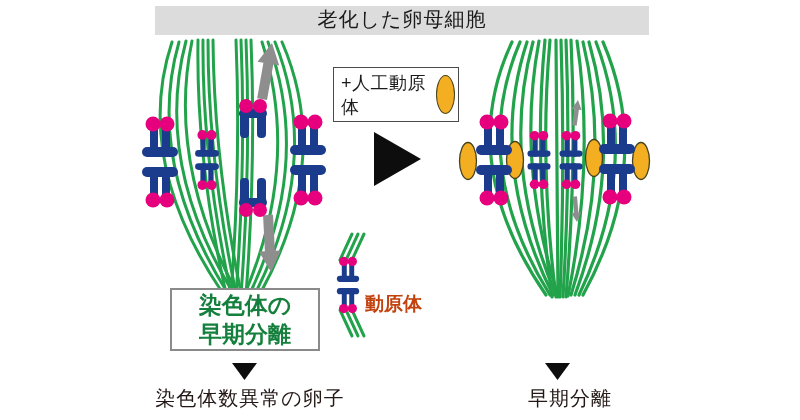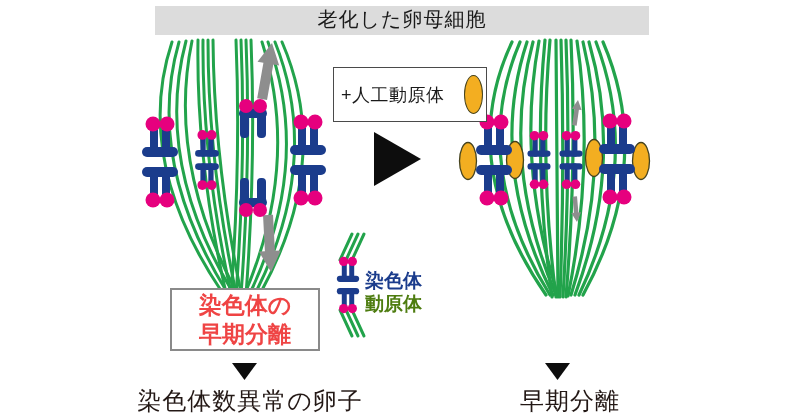--- a/index.html
+++ b/index.html
@@ -9,44 +9,44 @@
   }
   .abs{position:absolute;}
   
   .banner{
     left:155px;top:6px;width:494px;height:29px;background:#dcdcdc;
     display:flex;align-items:flex-start;justify-content:center;
     font-size:20px;font-weight:500;letter-spacing:1px;
   }
   
   .treatbox{
-    left:333px;top:67px;width:154px;height:55px;background:#fff;
+    left:333px;top:67px;width:126px;height:55px;background:#fff;
     border:1.6px solid #4a4a4a;box-sizing:border-box;
     display:flex;align-items:center;padding-left:7px;
     font-size:18px;font-weight:500;letter-spacing:0.5px;
   }
   .treat-oval{
     width:17px;height:37px;border-radius:50%;
     background:#f3ae21;border:1.2px solid #45431f;
     margin-left:auto;margin-right:3px;flex:0 0 auto;
   }
   
   .legend-item{left:365px;width:90px;height:22px;font-size:19px;font-weight:600;line-height:22px;}
   .lg-blue{color:#1b3c8c;}
-  .lg-pink{color:#4d7c0f;font-family:Liberation Serif, serif;}
+  .lg-pink{color:#c2410c;font-family:Liberation Serif, serif;}
   .lg-green{color:#22a34b;}
   
   .captionbox{
     left:170px;top:288px;width:150px;height:63px;background:#fff;
     border:2px solid #8a8a8a;box-sizing:border-box;
     display:flex;align-items:center;justify-content:center;text-align:center;
-    color:#ef4444;font-size:23px;font-weight:600;line-height:29px;white-space:pre-line;
+    color:#15803d;font-size:23px;font-weight:600;line-height:29px;white-space:pre-line;
   }
   
-  .outcome{top:385px;height:30px;font-size:24px;font-weight:500;text-align:center;color:#231815;letter-spacing:1px;}
+  .outcome{top:385px;height:30px;font-size:20px;font-weight:500;text-align:center;color:#231815;letter-spacing:1px;}
   .outcome-left{left:125px;width:250px;}
   .outcome-right{left:470px;width:200px;}
   
   .mt{fill:none;stroke:#22a34b;stroke-width:3;stroke-linecap:round;}
   .mt2{stroke-width:3.2;}
   .chr{fill:#1b3c8c;}
   .kin{fill:#e6007e;}
   .ak{fill:#f3ae21;stroke:#45431f;stroke-width:1.3;}
   .garr{fill:#8e8e8e;}
   .tri{fill:#0d0d0d;}
@@ -163,21 +163,20 @@
 
   <div class="abs banner">
     <span>老化した卵母細胞</span>
   </div>
 
   <div class="abs treatbox">
     <span>+人工動原体</span>
     <span class="treat-oval"></span>
   </div>
 
-  <div class="abs legend-item lg-blue" style="top:270px;">染色体</div>
   <div class="abs legend-item lg-pink" style="top:293px;">動原体</div>
 
   <div class="abs captionbox">
     <span>染色体の
 早期分離</span>
   </div>
 
   <div class="abs outcome outcome-left">染色体数異常の卵子</div>
   <div class="abs outcome outcome-right">早期分離</div>
 

